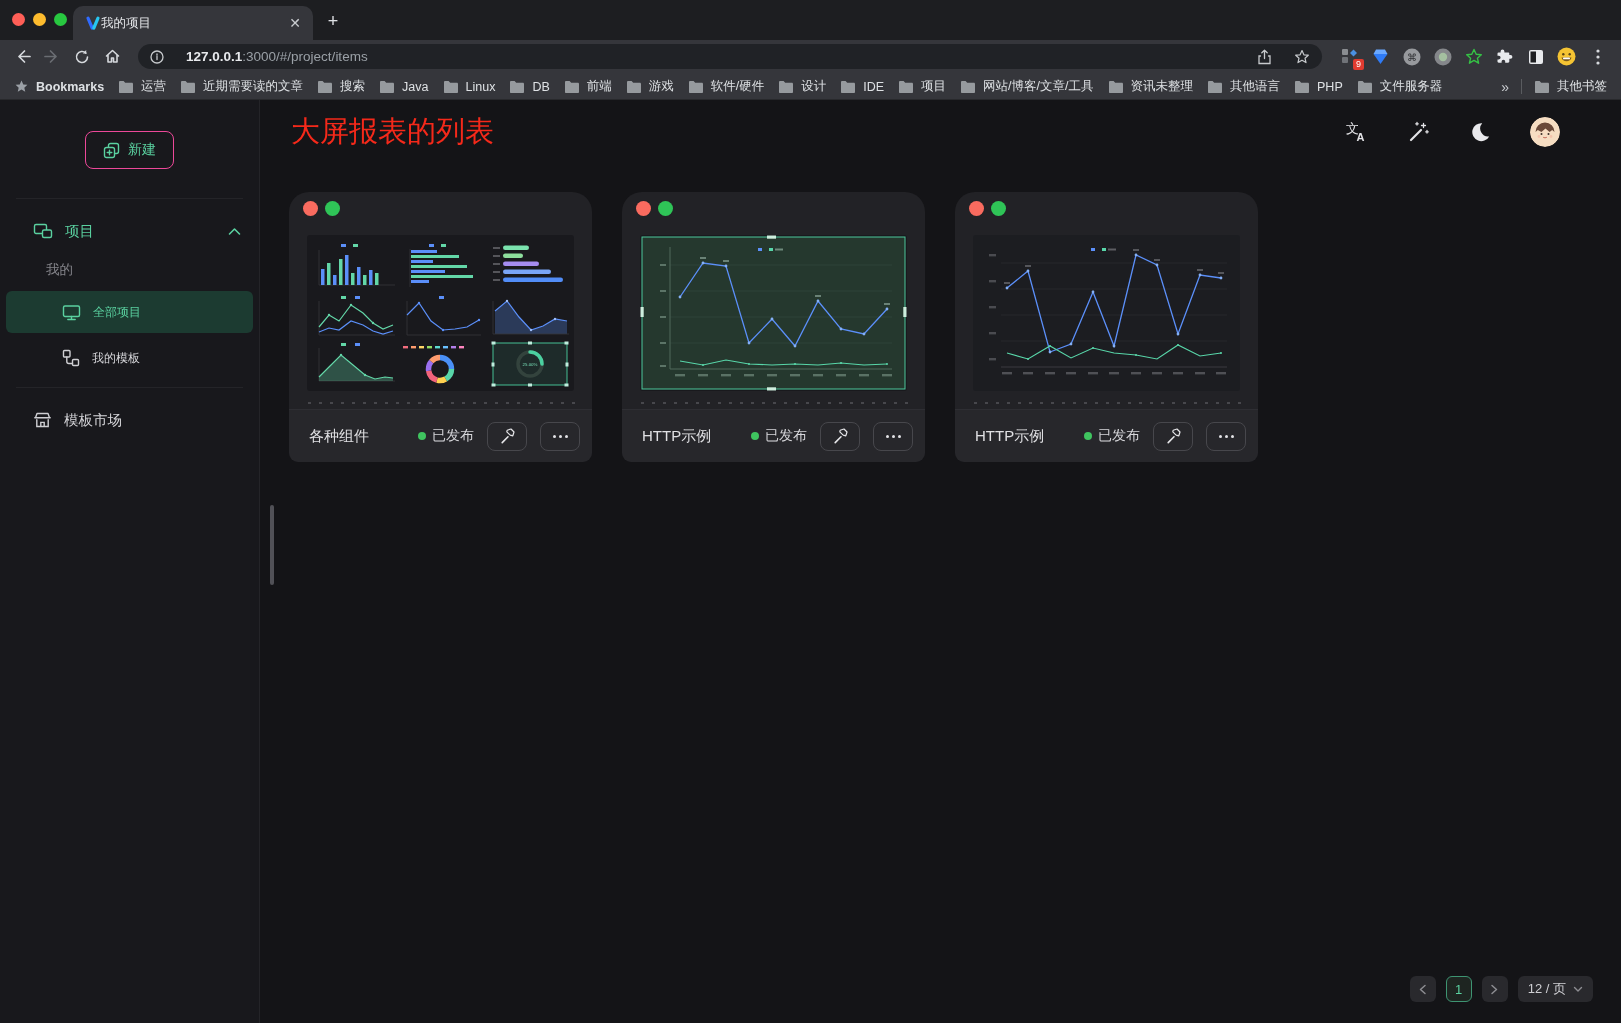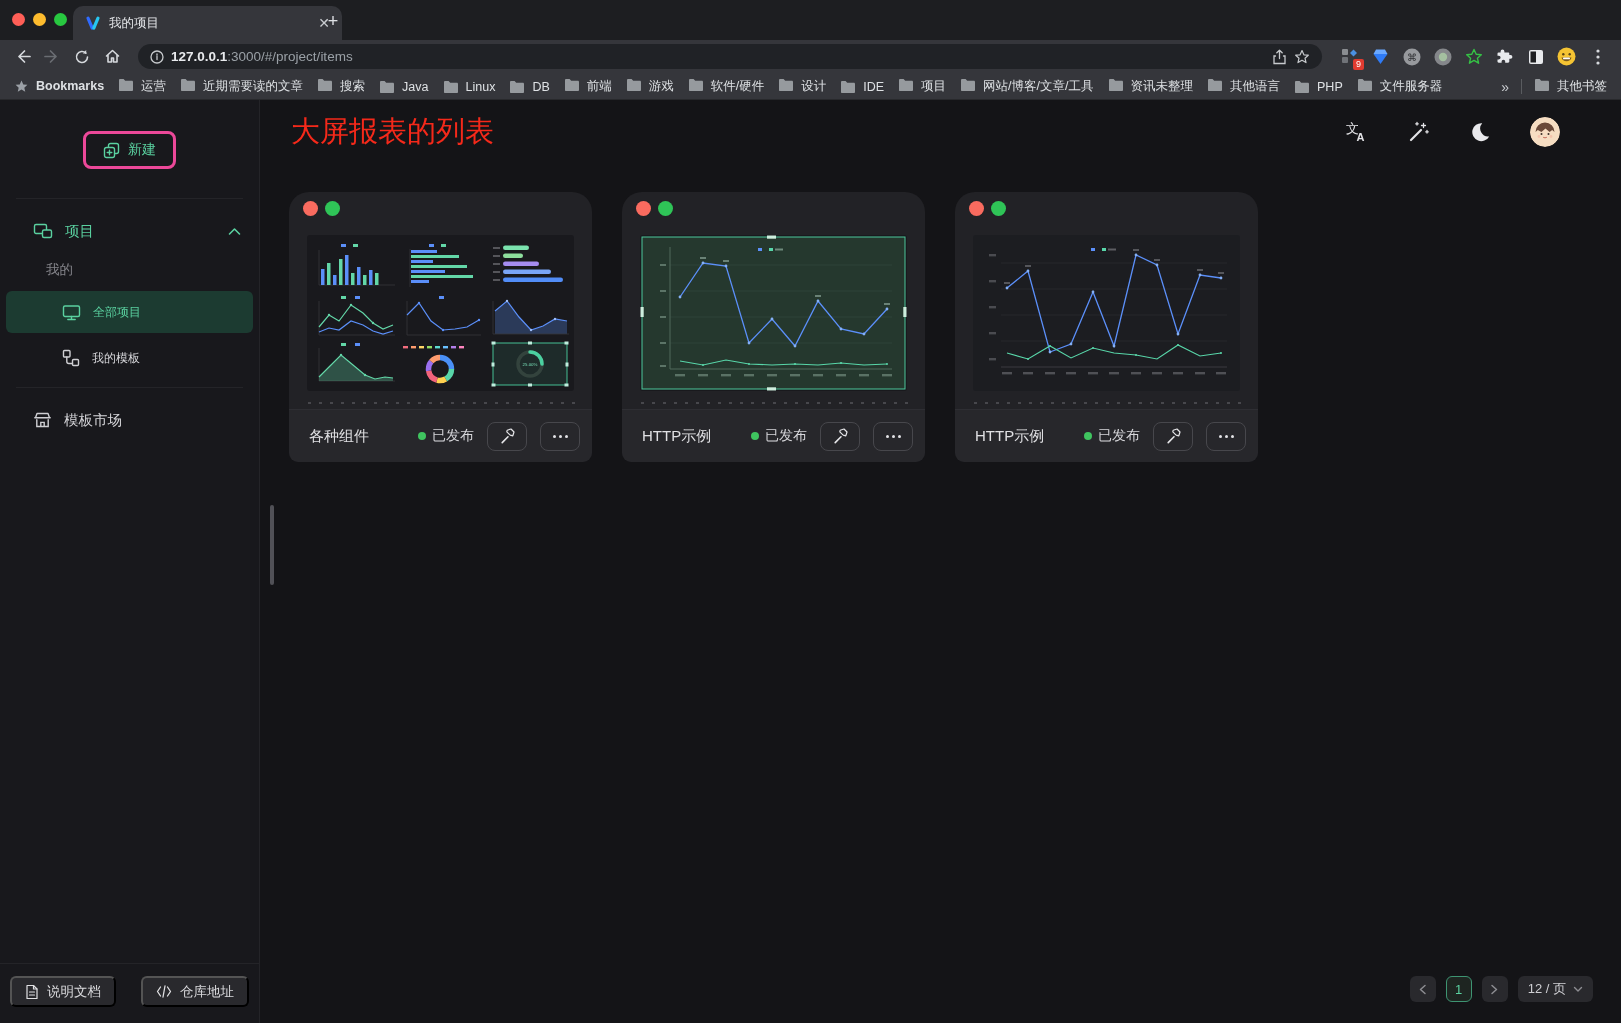--- a/index.html
+++ b/index.html
@@ -5,51 +5,51 @@
   * { box-sizing: border-box; margin: 0; padding: 0; }
   html,body { width:1621px; height:1023px; overflow:hidden; background:#141417;
     font-family:"Liberation Sans", sans-serif; }
   svg { display:block; }
 
   
   .tabstrip { height:40px; background:#1d1e21; position:relative; }
   .lights { position:absolute; left:12px; top:13px; display:flex; gap:8px; }
   .light { width:13px; height:13px; border-radius:50%; }
   .light.r { background:#ff5f57; } .light.y { background:#febc2e; } .light.g { background:#28c840; }
-  .tab { position:absolute; left:73px; top:6px; width:269px; height:34px; background:#35363b;
-    border-radius:10px 10px 0 0; display:flex; align-items:center; padding:4px 12px; gap:8px; }
+  .tab { position:absolute; left:73px; top:6px; width:240px; height:34px; background:#35363b;
+    border-radius:10px 10px 0 0; display:flex; align-items:center; padding:4px 12px; }
   .tab-title { color:#e4e6e9; font-size:12.5px; flex:1; white-space:nowrap; overflow:hidden; }
   .tab-close { color:#c9ccd0; font-size:14px; line-height:1; }
   .newtab { position:absolute; left:320px; top:8px; width:26px; height:26px; display:grid;
     place-items:center; color:#dfe1e5; font-size:18px; border-radius:50%; }
 
   .toolbar { height:33px; background:#35363b; display:flex; align-items:center; padding:0 10px; gap:6px; }
   .nav-ic { width:24px; height:24px; display:grid; place-items:center; border-radius:50%; }
   .addr { flex:1; height:25px; background:#202226; border-radius:13px; display:flex; align-items:center;
-    padding:0 12px; margin:0 8px; gap:7px; font-size:13.5px; white-space:nowrap; }
+    padding:0 12px; margin:0 8px; gap:22px; font-size:13.5px; white-space:nowrap; }
   .addr .host { color:#e8eaed; font-weight:bold; }
   .addr .rest { color:#9aa0a6; }
   .addr-sp { flex:1; }
   .ext-row { display:flex; align-items:center; gap:12px; padding:0 4px; }
   .ext { position:relative; width:19px; height:19px; display:grid; place-items:center; }
   .badge { position:absolute; right:-5px; bottom:-4px; background:#e03b30; color:#fff; font-size:9px;
     padding:1px 3px; border-radius:2px; line-height:1; }
 
   .bookmarks { height:27px; background:#35363b; display:flex; align-items:center; padding:0 14px;
     gap:14px; font-size:12.5px; color:#dee1e4; box-shadow: inset 0 -1px 0 #28292c; white-space:nowrap; }
-  .bm { display:flex; align-items:flex-start; gap:7px; }
+  .bm { display:flex; align-items:center; gap:7px; }
   .bm-right { margin-left:auto; display:flex; align-items:center; gap:12px; }
   .bm-sep { width:1px; height:15px; background:#5a5c60; }
 
   
   .app { display:flex; height:923px; background:#141417; }
   .sidebar { width:260px; background:#18181c; border-right:1px solid #242428; display:flex;
     flex-direction:column; }
   .new-btn { margin:31px auto 0; height:38px; padding:0 17px; display:flex; align-items:center; gap:8px;
-    border:3px solid #ec4899; border-radius:8px; color:#5ad1a0; font-size:14px; background:transparent; }
+    border:1px solid #ec4899; border-radius:8px; color:#5ad1a0; font-size:14px; background:transparent; }
   .sdiv { height:1px; background:#242428; margin:0 16px; }
   .sdiv.d1 { margin-top:29px; }
   .group-row { margin-top:10px; height:44px; display:flex; align-items:center; padding:0 18px 0 33px;
     gap:12px; font-size:14.5px; }
   .group-row .lbl { flex:1; }
   .green-t { color:#5ad1a0; }
   .white-t { color:#d5d5d9; }
   .gray-t { color:#84848a; }
   .sub-label { padding-left:46px; margin-top:8px; font-size:13.5px; }
   .side-item { margin:12px 6px 0; height:42px; border-radius:6px; display:flex; align-items:center;
@@ -398,35 +398,20 @@
       <svg width="19" height="18" viewBox="0 0 19 18">
         <path d="M2.5 6.8 4 2.5h11l1.5 4.3" stroke="#cfcfd3" stroke-width="1.4" fill="none" stroke-linejoin="round"></path>
         <path d="M1.8 6.8h15.4M3.8 8.8v6.7h11.4V8.8" stroke="#cfcfd3" stroke-width="1.4" fill="none" stroke-linecap="round"></path>
         <path d="M7.8 15.4v-4h3.4v4" stroke="#cfcfd3" stroke-width="1.4" fill="none"></path>
       </svg>
       <span class="lbl">模板市场</span>
     </div>
 
     <div class="spacer"></div>
 
-    <div class="side-footer">
-      <button class="sf-btn">
-        <svg width="14" height="16" viewBox="0 0 14 16">
-          <path d="M2 1.5h6.5L12 5v9.5H2z" stroke="#e0e0e3" stroke-width="1.2" fill="none" stroke-linejoin="round"></path>
-          <path d="M8.5 1.5V5H12M4.5 8h5M4.5 11h5" stroke="#e0e0e3" stroke-width="1.2" fill="none" stroke-linecap="round"></path>
-        </svg>
-        <span>说明文档</span>
-      </button>
-      <button class="sf-btn">
-        <svg width="16" height="13" viewBox="0 0 16 13">
-          <path d="M4.5 2 1.5 6.5 4.5 11M11.5 2l3 4.5-3 4.5M9 1 7 12" stroke="#e0e0e3" stroke-width="1.3" fill="none" stroke-linecap="round" stroke-linejoin="round"></path>
-        </svg>
-        <span>仓库地址</span>
-      </button>
-    </div>
   </aside>
 
   <main class="content">
     <div class="page-header">
       <span class="page-title">大屏报表的列表</span>
       <div class="header-icons">
         <span class="h-ic">
           <svg width="24" height="24" viewBox="0 0 24 24">
               <text x="2" y="13" font-size="13" fill="#e4e4e7">文</text>
               <text x="12.5" y="21" font-size="11" font-weight="bold" fill="#e4e4e7">A</text>

